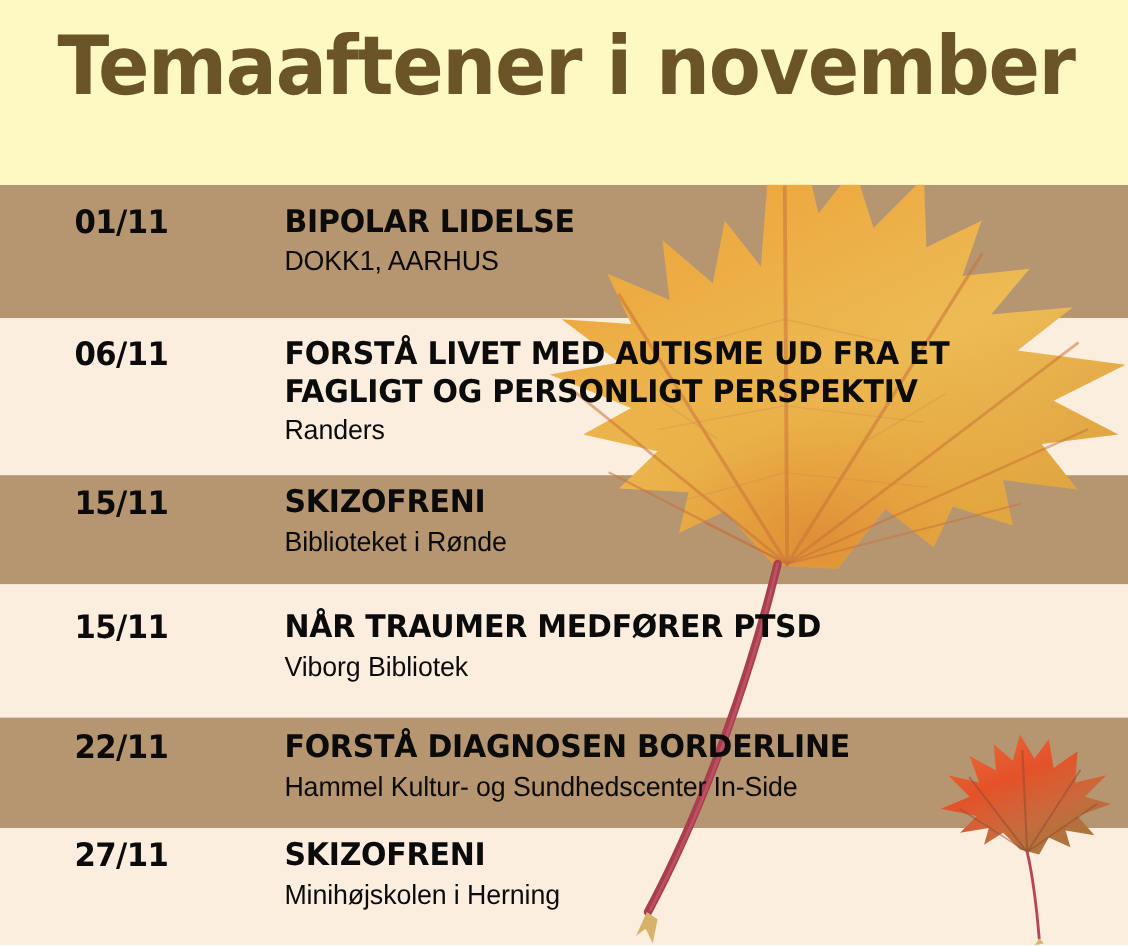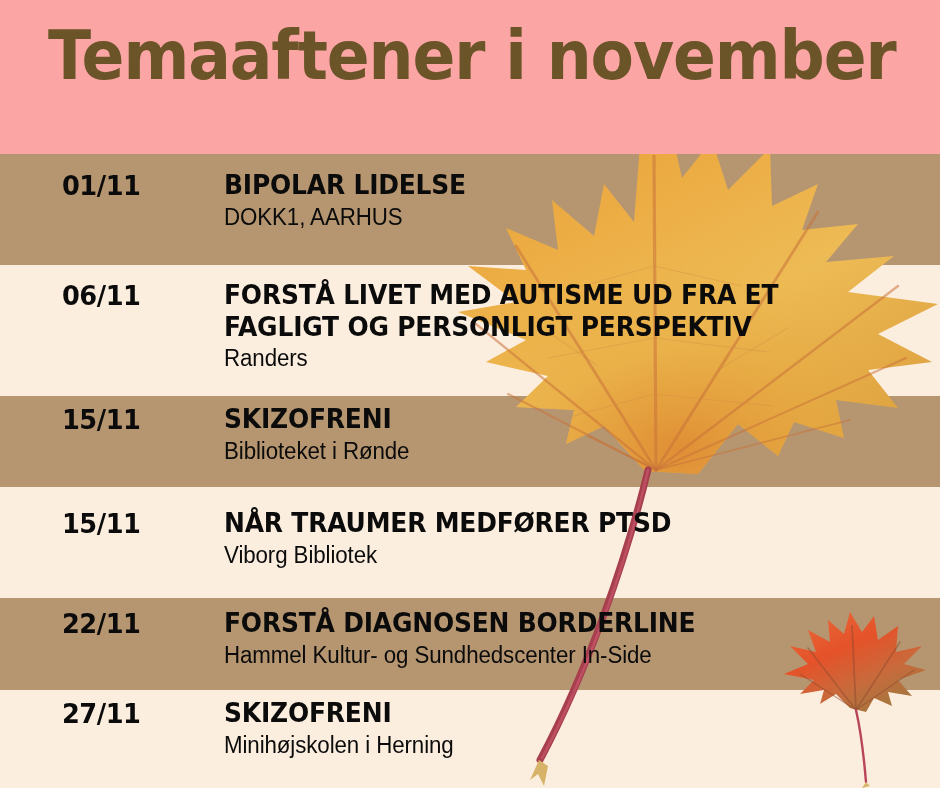--- a/index.html
+++ b/index.html
@@ -15,21 +15,21 @@
     background: #ffffff;
     font-family: "Liberation Sans", sans-serif;
   }
 
   
   #title-area {
     position: absolute;
     left: 0; top: 0;
     width: 940px;
     height: 154px;
-    background: #fca5a5;
+    background: #fef9c3;
     z-index: 40;
   }
   #poster-title {
     position: absolute;
     left: 48px;
     top: 22px;
     font-family: "DejaVu Sans", sans-serif;
     font-weight: 700;
     font-size: 68px;
     letter-spacing: -1.2px;
@@ -93,21 +93,21 @@
     font-family: "DejaVu Sans", sans-serif;
     font-weight: 700;
     font-size: 27px;
     color: #0b0b0b;
     letter-spacing: -0.5px;
     transform: scaleX(0.95);
     transform-origin: left top;
   }
   .row-body {
     position: absolute;
-    left: 224px;
+    left: 237px;
     width: 700px;
   }
   .row-title {
     font-family: "DejaVu Sans", sans-serif;
     font-weight: 700;
     font-size: 26px;
     color: #0b0b0b;
     letter-spacing: -0.2px;
     line-height: 1.22;
     transform: scaleX(0.96);

